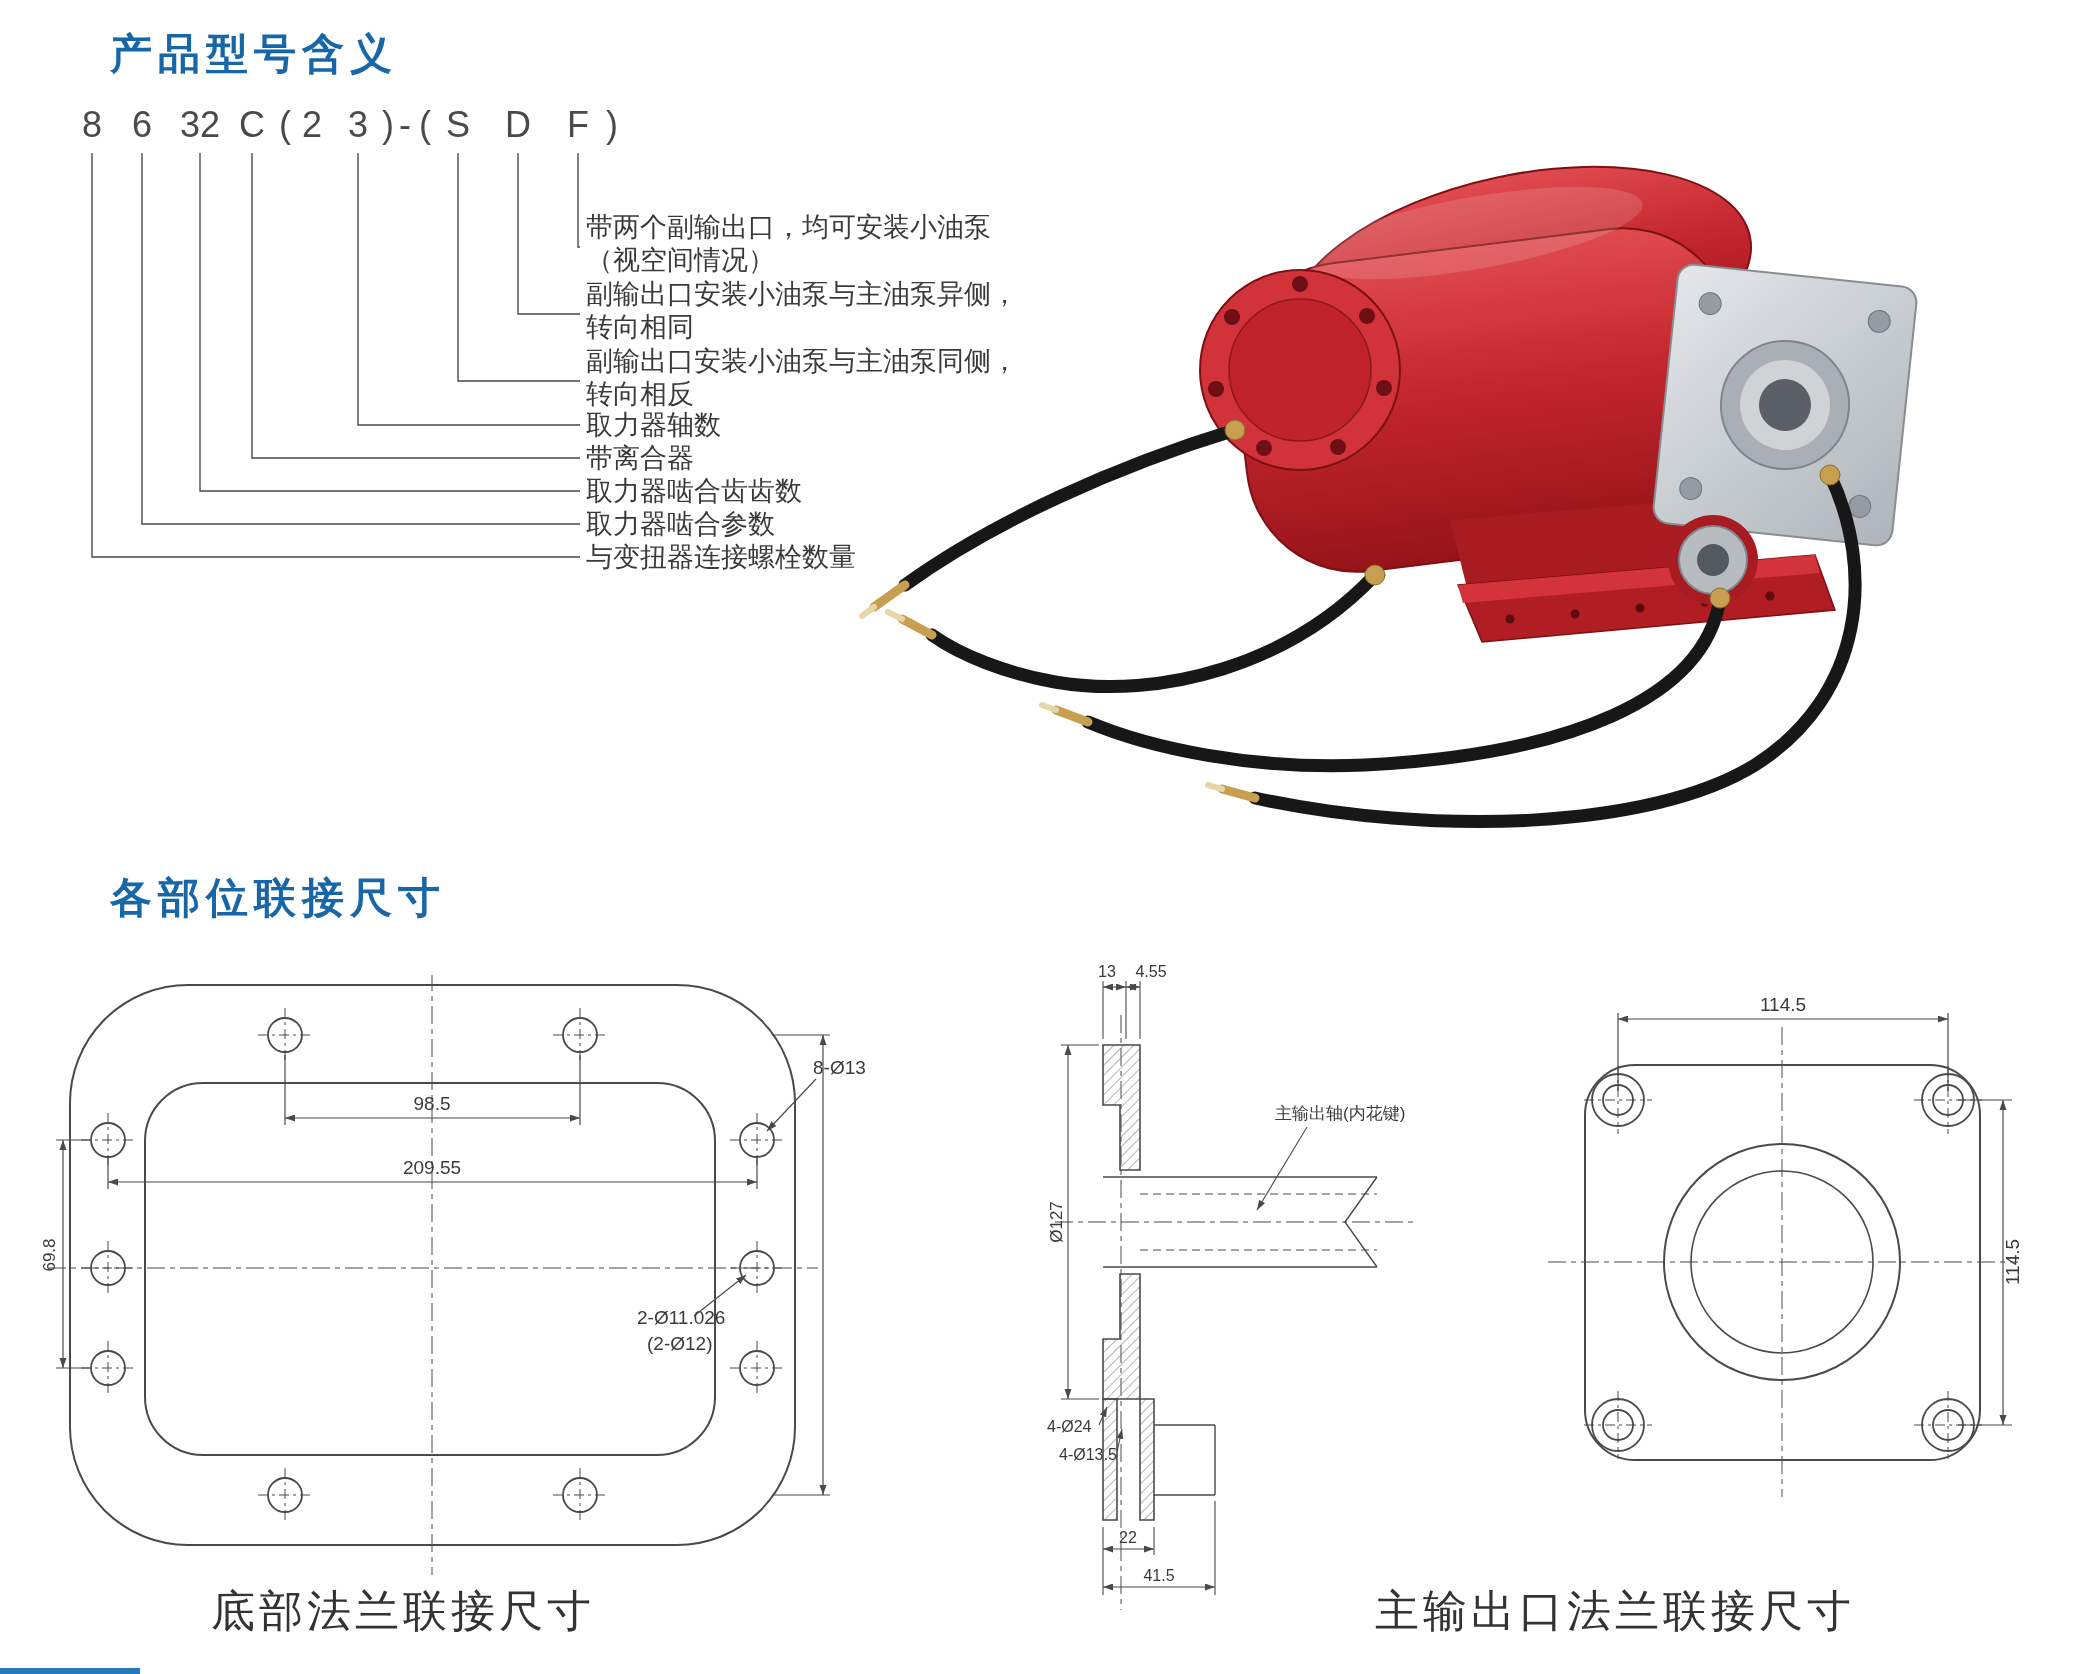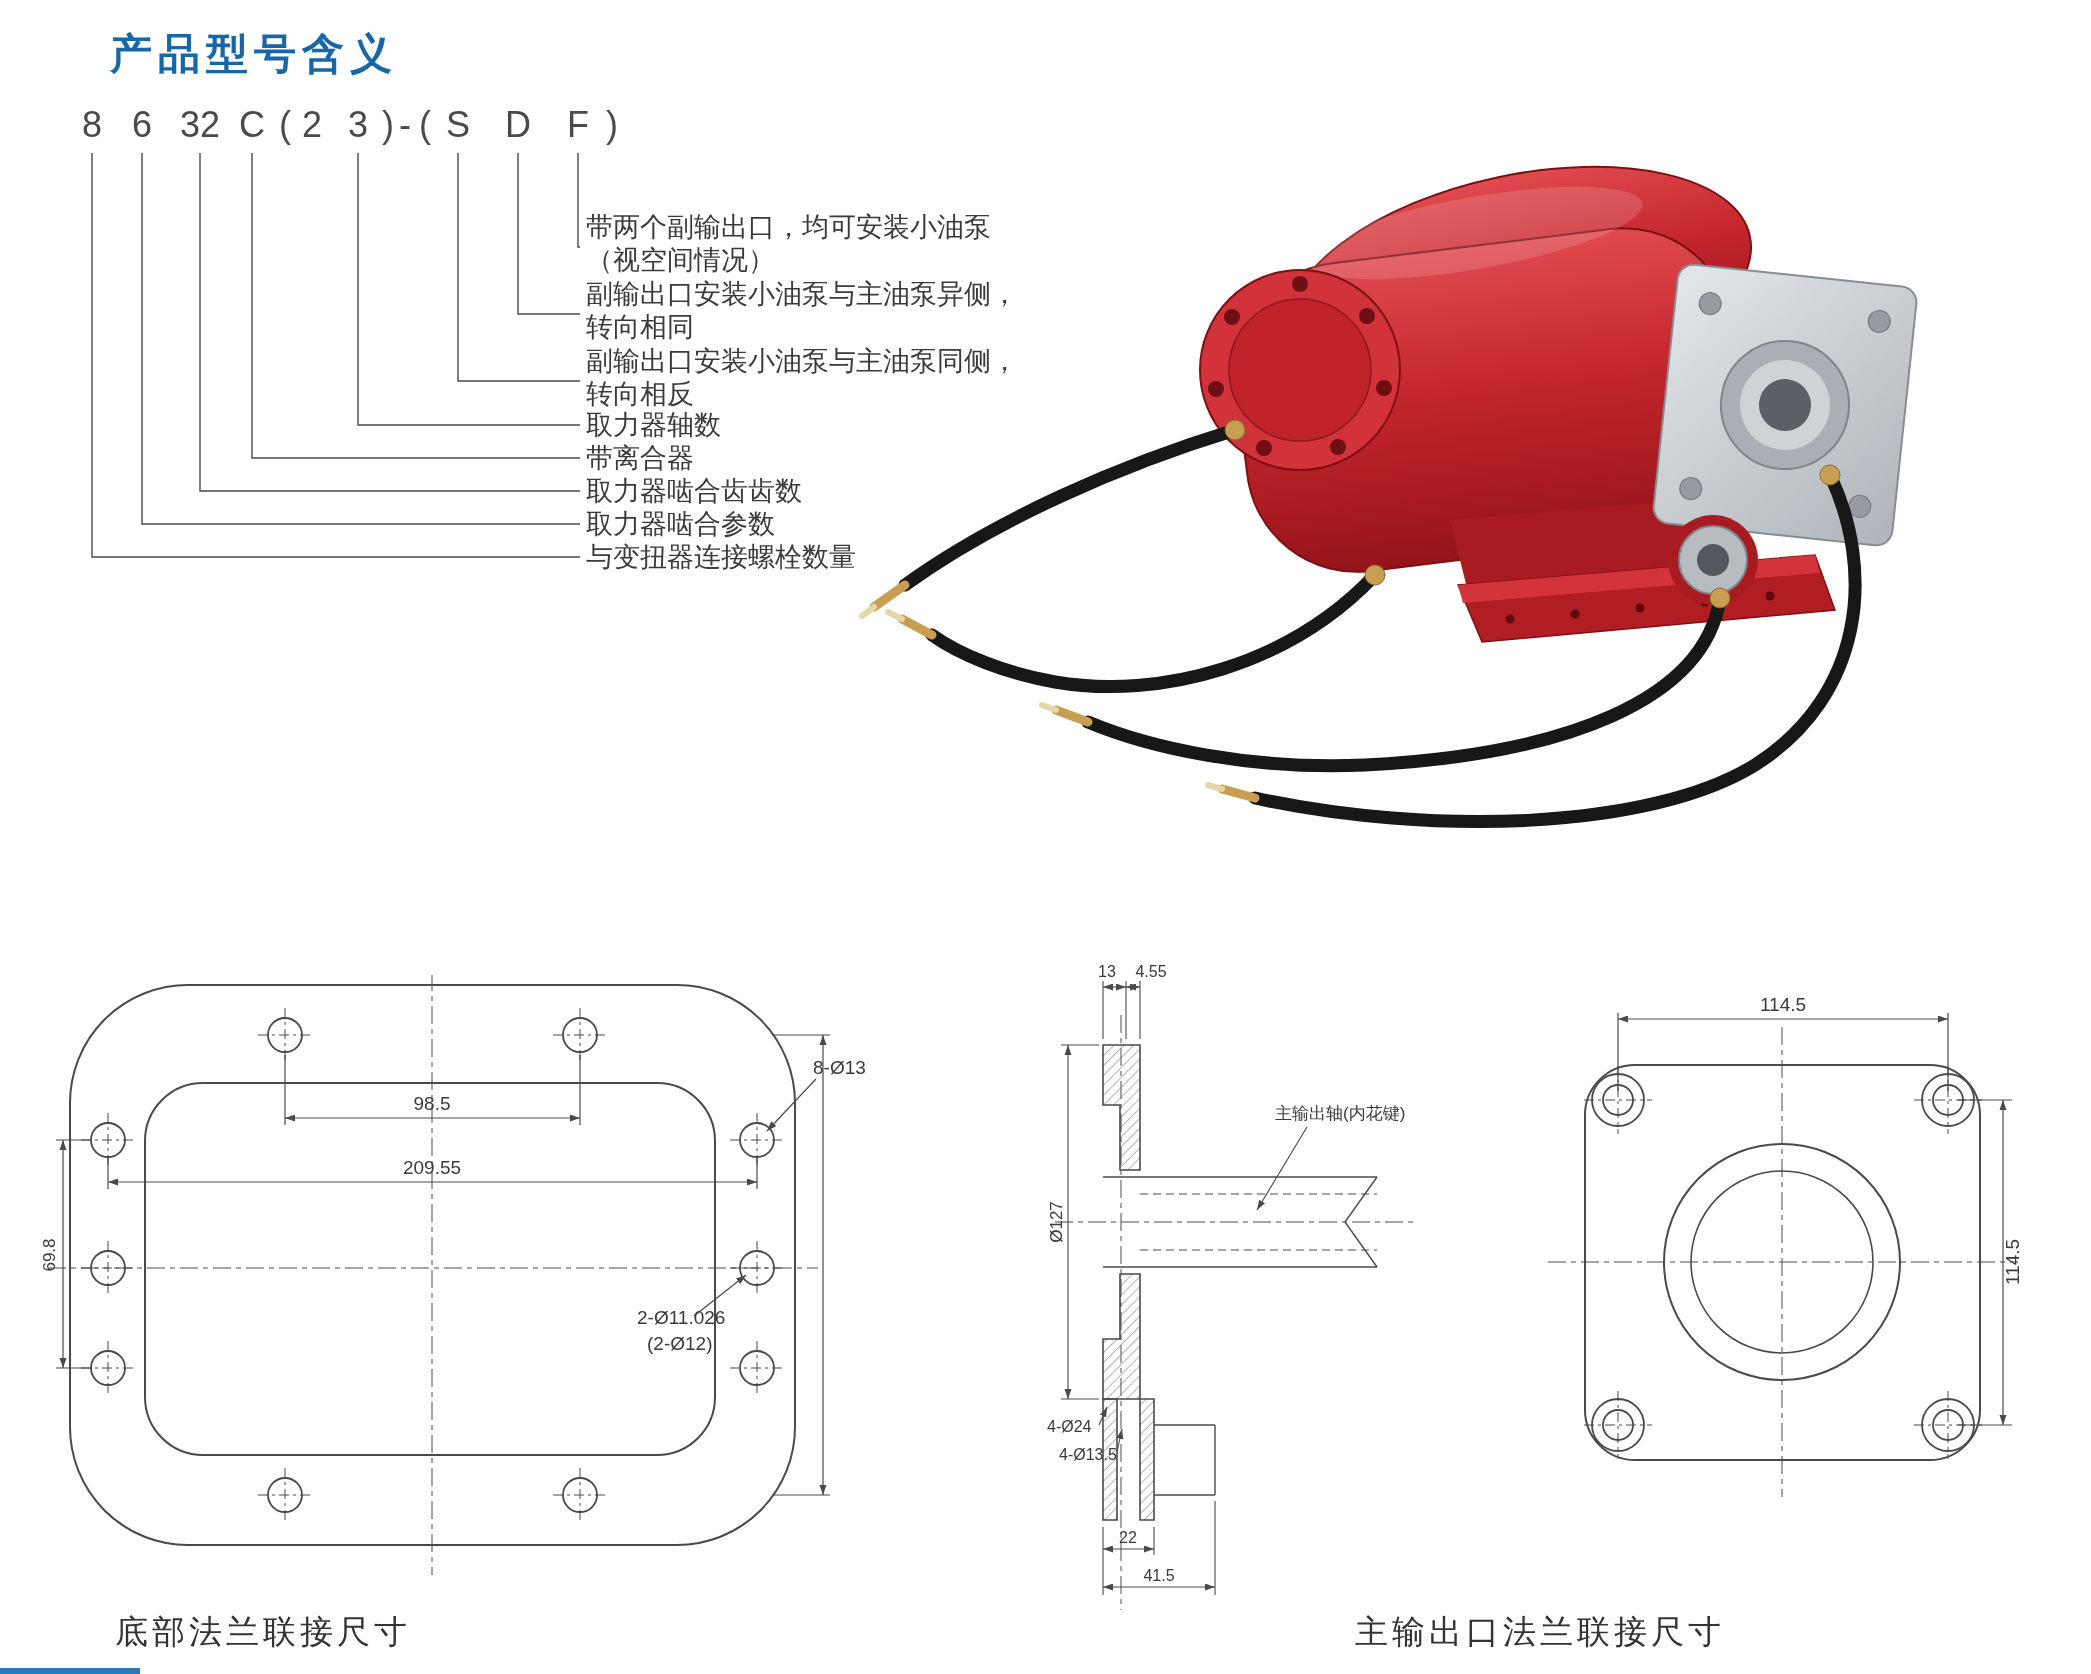--- a/index.html
+++ b/index.html
@@ -11,22 +11,22 @@
   }
   .page { position:absolute; inset:0; background:#ffffff; }
   .abs { position:absolute; }
   .sec-title {
     position:absolute; left:63px;
     color:#1766a8; font-size:42px; font-weight:700; letter-spacing:6px;
     white-space:nowrap;
     margin-left:47px;
   }
   .caption {
-    position:absolute; text-align:left;
-    font-size:33px; color:#333333; letter-spacing:4px; white-space:nowrap;margin-top:28px;
+    position:absolute; text-align:right;
+    font-size:44px; color:#333333; letter-spacing:4px; white-space:nowrap;
   }
   .footer-line { position:absolute; background:#2779bd; }
   svg text { font-family:"Liberation Sans","DejaVu Sans",sans-serif; }
 </style>
 </head>
 <body>
 
 <div class="page">
 
   <div class="sec-title" style="top:26px">产品型号含义</div>
@@ -143,20 +143,21 @@
       <path d="M 54,477 L 42,486" stroke="#e6d6a8" stroke-width="6"></path>
       <path d="M 112,505 L 82,489" stroke="#c89e51" stroke-width="9"></path>
       <path d="M 82,489 L 68,482" stroke="#e6d6a8" stroke-width="6"></path>
       <path d="M 268,592 L 236,580" stroke="#c89e51" stroke-width="9"></path>
       <path d="M 236,580 L 222,575" stroke="#e6d6a8" stroke-width="6"></path>
       <path d="M 435,668 L 402,659" stroke="#c89e51" stroke-width="9"></path>
       <path d="M 402,659 L 388,655" stroke="#e6d6a8" stroke-width="6"></path>
     </g>
   </svg>
 
+  <div class="sec-title" style="top:870px">各部位联接尺寸</div>
 
   <svg class="abs" style="left:30px; top:975px" width="850" height="650" viewBox="0 0 850 650">
     <defs>
       <marker id="bfE" markerWidth="12" markerHeight="8" refX="10" refY="3.5" orient="auto" markerUnits="userSpaceOnUse">
           <path d="M0,0 L10,3.5 L0,7 Z" fill="#4a4a4a"></path>
         </marker>
       <marker id="bfS" markerWidth="12" markerHeight="8" refX="0" refY="3.5" orient="auto" markerUnits="userSpaceOnUse">
           <path d="M10,0 L0,3.5 L10,7 Z" fill="#4a4a4a"></path>
         </marker>
     </defs>

